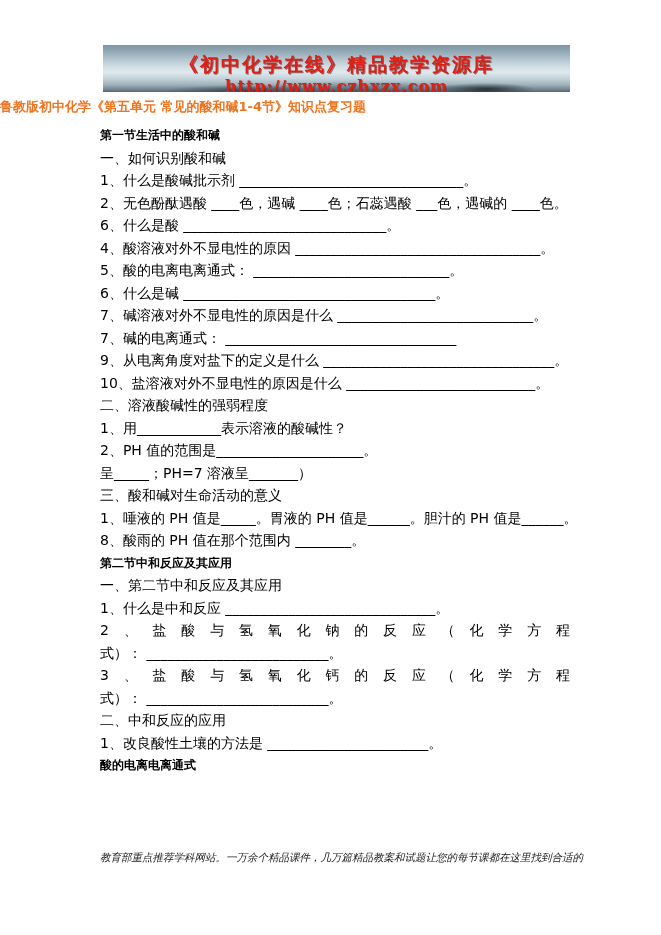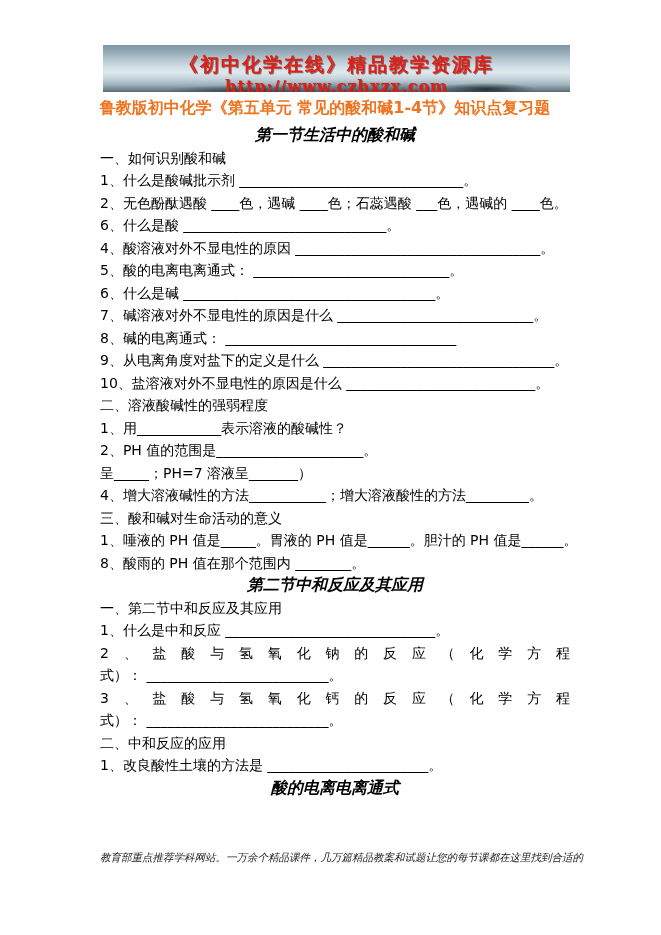--- a/index.html
+++ b/index.html
@@ -23,29 +23,29 @@
     color:#dd1f16; text-shadow:1px 1px 0 rgba(90,10,5,.55);
     font-family:"DejaVu Serif", serif;
   }
   .banner-url {
     margin-top:0; font-size:16px; line-height:17px; font-weight:bold;
     color:#dd1f16; text-shadow:1px 1px 0 rgba(90,10,5,.45);
     font-family:"DejaVu Serif", serif; letter-spacing:1px;
   }
   
   .doc-title {
-    position:absolute; left:0; right:0; top:98px; margin:0; text-align:center;
-    font-size:16px; font-weight:bold; color:#ee7420; white-space:nowrap;
+    position:absolute; left:0; right:0; top:98px; margin:0; 
+    font-size:13px; font-weight:bold; color:#ee7420; white-space:nowrap;
   }
   .lines {
     position:absolute; left:100px; top:124px; width:470px;
     font-size:14px; line-height:22.5px;
   }
   .line.text { white-space:nowrap; }
-  .line.section { text-align:center; font-weight:bold; font-size:16px;font-style:italic; }
+  .line.section { text-align:left; font-weight:bold; font-size:12px; }
   .line.justify { text-align:justify; text-align-last:justify; }
   
   .footer {
     position:absolute; left:100px; top:849px; width:470px;
     font-size:10.5px; line-height:17.5px; font-style:italic; color:#1a1a1a;
     white-space:nowrap; font-family:"DejaVu Serif", serif;
   }
   .footer-url {
     font-style:normal; font-size:11px; margin-left:3px;
     font-family:"DejaVu Serif", serif;
@@ -66,28 +66,27 @@
   <div class="lines" id="lines">
       <div class="line section">第一节生活中的酸和碱</div>
       <div class="line text">一、如何识别酸和碱</div>
       <div class="line text">1、什么是酸碱批示剂 ________________________________。</div>
       <div class="line text">2、无色酚酞遇酸 ____色，遇碱 ____色；石蕊遇酸 ___色，遇碱的 ____色。</div>
       <div class="line text">6、什么是酸 _____________________________。</div>
       <div class="line text">4、酸溶液对外不显电性的原因 ___________________________________。</div>
       <div class="line text">5、酸的电离电离通式： ____________________________。</div>
       <div class="line text">6、什么是碱 ____________________________________。</div>
       <div class="line text">7、碱溶液对外不显电性的原因是什么 ____________________________。</div>
-      <div class="line text">8、碱的电离通式： _________________________________</div>
+      <div class="line text">7、碱的电离通式： _________________________________</div>
       <div class="line text">9、从电离角度对盐下的定义是什么 _________________________________。</div>
       <div class="line text">10、盐溶液对外不显电性的原因是什么 ___________________________。</div>
       <div class="line text">二、溶液酸碱性的强弱程度</div>
       <div class="line text">1、用____________表示溶液的酸碱性？</div>
       <div class="line text">2、PH 值的范围是_____________________。</div>
       <div class="line text">呈_____；PH=7 溶液呈_______）</div>
-      <div class="line text">4、增大溶液碱性的方法___________；增大溶液酸性的方法_________。</div>
       <div class="line text">三、酸和碱对生命活动的意义</div>
       <div class="line text">1、唾液的 PH 值是_____。胃液的 PH 值是______。胆汁的 PH 值是______。</div>
       <div class="line text">8、酸雨的 PH 值在那个范围内 ________。</div>
       <div class="line section">第二节中和反应及其应用</div>
       <div class="line text">一、第二节中和反应及其应用</div>
       <div class="line text">1、什么是中和反应 ______________________________。</div>
       <div class="line justify">2、盐酸与氢氧化钠的反应（化学方程</div>
       <div class="line text">式）： __________________________。</div>
       <div class="line justify">3、盐酸与氢氧化钙的反应（化学方程</div>
       <div class="line text">式）： __________________________。</div>

